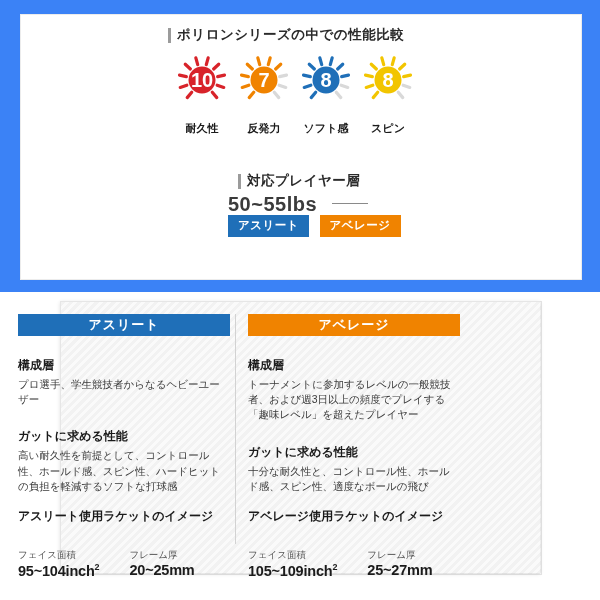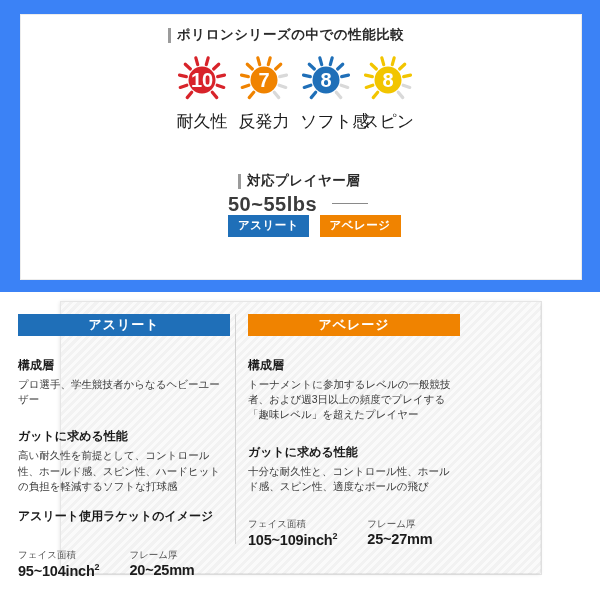--- a/index.html
+++ b/index.html
@@ -48,21 +48,21 @@
     position:relative;width:52px;height:52px;margin:0 auto;
   }
   .gauge .dial svg{display:block;}
   .gauge .num{
     position:absolute;left:0;top:0;width:52px;height:52px;
     display:flex;align-items:center;justify-content:center;
     font-size:20px;font-weight:bold;color:#fff;
     font-family:"Liberation Sans",sans-serif;
   }
   .gauge .cap{
-    margin-top:4px;font-size:17px;font-weight:normal;color:#1b1b1b;
+    margin-top:15px;font-size:11px;font-weight:bold;color:#1b1b1b;
     white-space:nowrap;
   }
 
   
   #player-head{left:222px;top:172px;margin-left:16px;}
   .lbs{
     position:absolute;left:228px;top:193px;
     font-size:20px;font-weight:bold;color:#3b3b3b;
     letter-spacing:0.5px;
   }
@@ -263,20 +263,21 @@
       <div class="blk">
         <h4>構成層</h4>
         <p>トーナメントに参加するレベルの一般競技者、および週3日以上の頻度でプレイする「趣味レベル」を超えたプレイヤー</p>
       </div>
 
       <div class="blk">
         <h4>ガットに求める性能</h4>
         <p>十分な耐久性と、コントロール性、ホールド感、スピン性、適度なボールの飛び</p>
       </div>
 
+      <div class="imgtitle">アベレージ使用ラケットのイメージ</div>
 
       <div class="specs">
         <div class="spec">
           <div class="lab">フェイス面積</div>
           <div class="val"><span>105~109inch</span><sup>2</sup></div>
         </div>
         <div class="spec">
           <div class="lab">フレーム厚</div>
           <div class="val"><span>25~27mm</span></div>
         </div>

